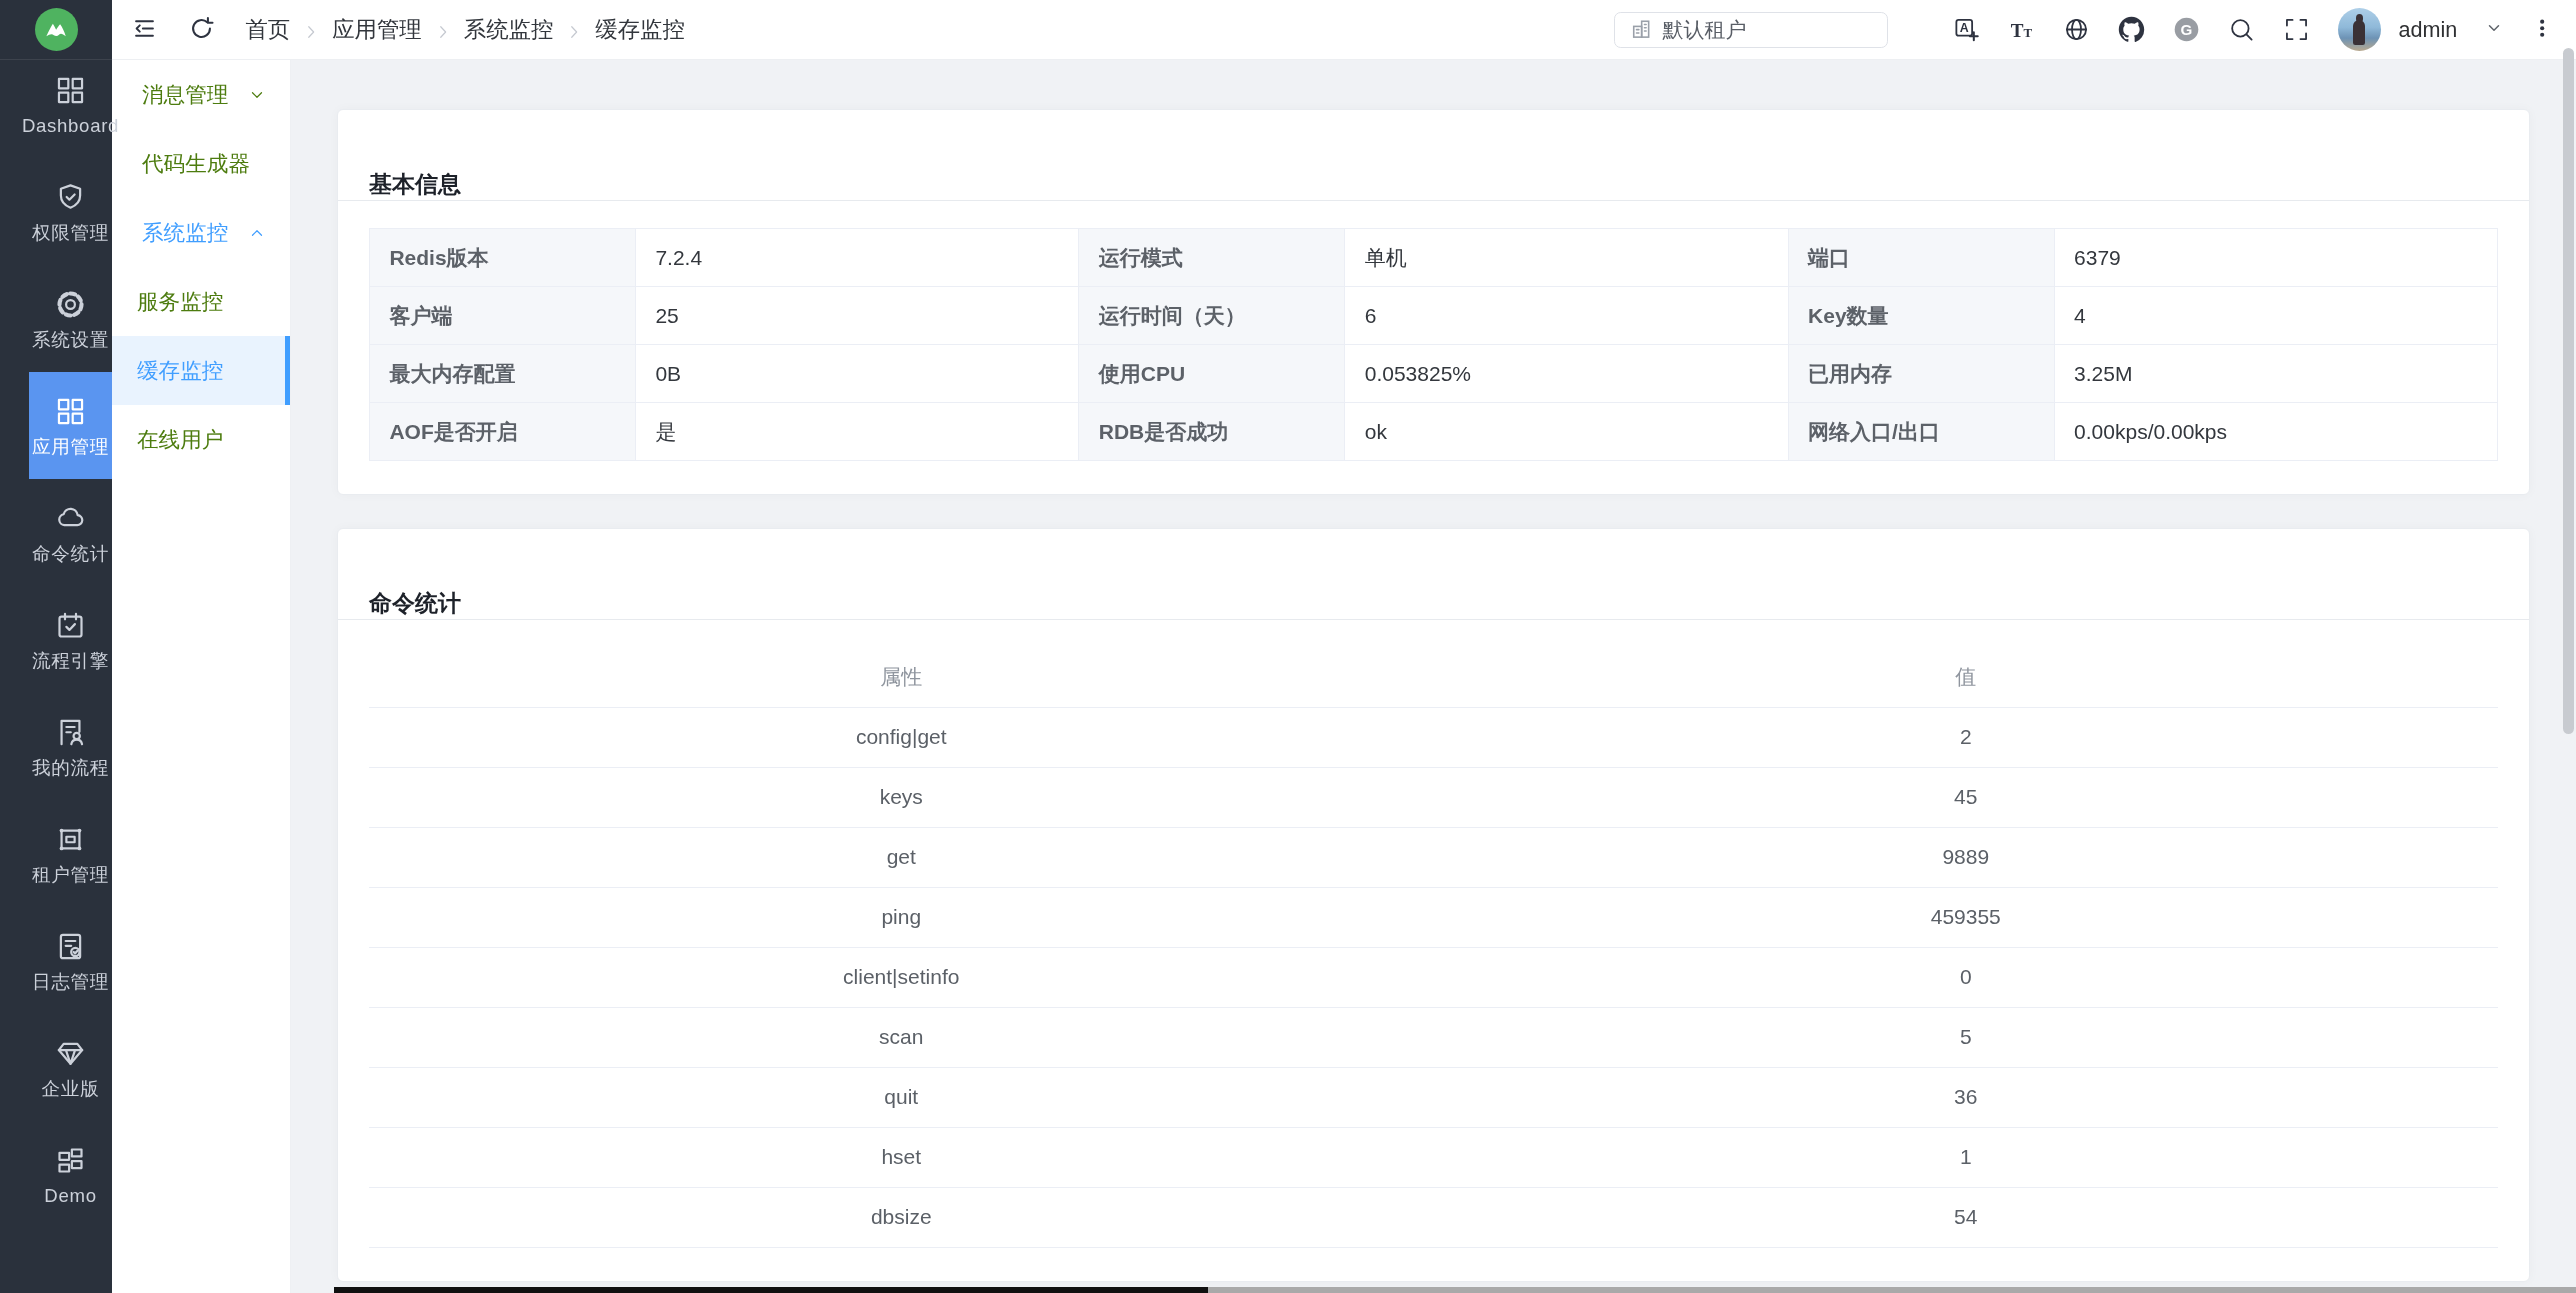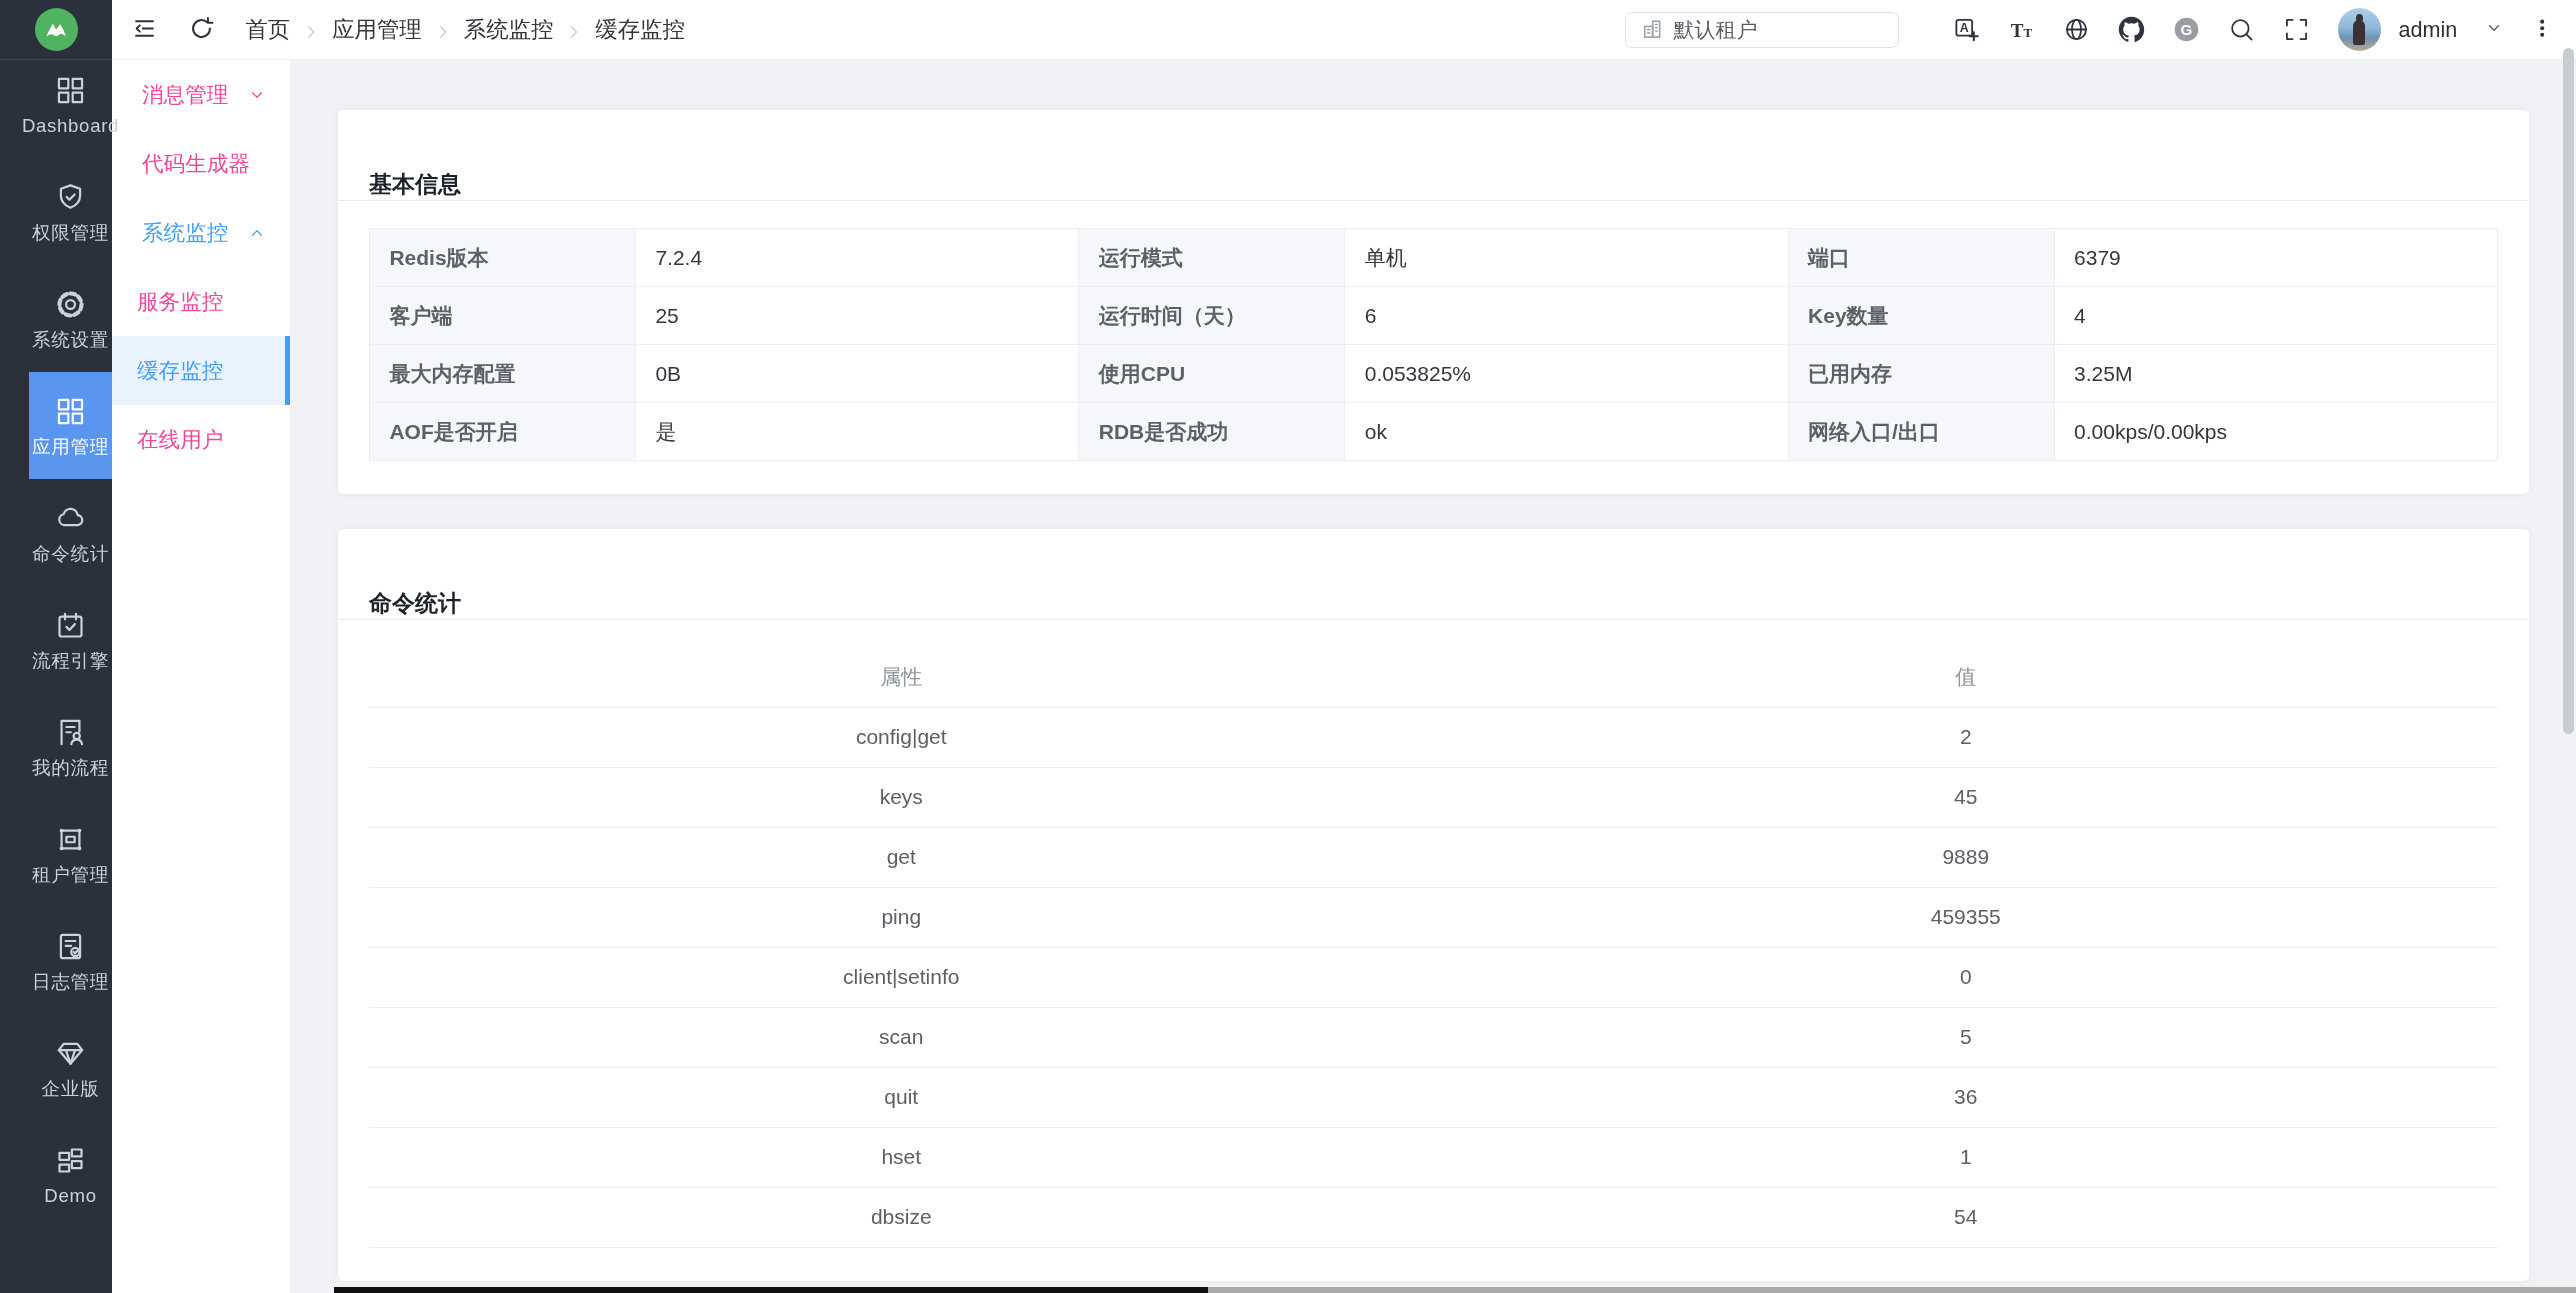--- a/index.html
+++ b/index.html
@@ -27,36 +27,36 @@
   .tb-btn{background:none;border:none;padding:0;display:flex;align-items:center;justify-content:center;
           cursor:pointer;color:#2e3340;}
   .tb-btn svg{width:27px;height:27px;}
   .tb-left{display:flex;align-items:center;gap:30px;}
   .breadcrumb{display:flex;align-items:center;gap:12px;font-size:22.4px;color:#32363c;}
   .crumb{cursor:pointer;white-space:nowrap;}
   .crumb-sep{width:18px;height:18px;color:#c5c9d0;display:block;}
   .tb-right{margin-left:auto;display:flex;align-items:center;gap:28px;}
   .tenant{width:274px;height:36px;border:1.5px solid #dfe2e8;border-radius:6.7px;display:flex;
           align-items:center;gap:10.4px;padding:0 15px;color:#595e66;font-size:21px;cursor:pointer;
-          margin-right:26px;background:#fff;}
+          margin-right:37px;background:#fff;}
   .tenant svg{width:22.4px;height:22.4px;color:#9aa0a9;flex:none;}
   .avatar{width:43px;height:43px;border-radius:50%;overflow:hidden;position:relative;flex:none;cursor:pointer;
           background:linear-gradient(180deg,#aecfe8 0%,#8fb9d9 45%,#6d93b5 70%,#b9a98f 100%);}
   .avatar::before{content:"";position:absolute;left:15.7px;top:12px;width:12px;height:25px;border-radius:6px 6px 2.2px 2.2px;
           background:#3a3136;}
   .avatar::after{content:"";position:absolute;left:18px;top:6px;width:7.5px;height:9px;border-radius:50%;
           background:#3a3136;}
   .user-name{font-size:21.6px;color:#303133;margin-left:-10.4px;cursor:pointer;}
   .caret svg{width:18px;height:18px;color:#5f646b;}
   .kebab svg{width:22.4px;height:22.4px;color:#2e3340;}
 
   
   .submenu{position:absolute;left:112px;top:60px;width:179px;bottom:0;background:#fff;
            border-right:0.7px solid #eef0f3;z-index:3;}
-  .sm-item{height:69px;display:flex;align-items:center;font-size:21.6px;color:#ec4899;
+  .sm-item{height:69px;display:flex;align-items:center;font-size:21.6px;color:#4d7c0f;
            padding-left:30px;position:relative;cursor:pointer;white-space:nowrap;}
   .sm-item.sub{padding-left:25px;}
   .sm-item.blue{color:#409eff;}
   .sm-item.active{background:#e9f3fe;color:#409eff;}
   .sm-item.active::after{content:"";position:absolute;right:0;top:0;bottom:0;width:5.2px;background:#409eff;}
   .sm-chevron{margin-left:19.4px;display:flex;}
   .sm-chevron svg{width:18px;height:18px;}
 
   
   .content{position:absolute;left:291px;top:60px;right:0;bottom:0;padding:49px 46px 0;overflow:hidden;}

